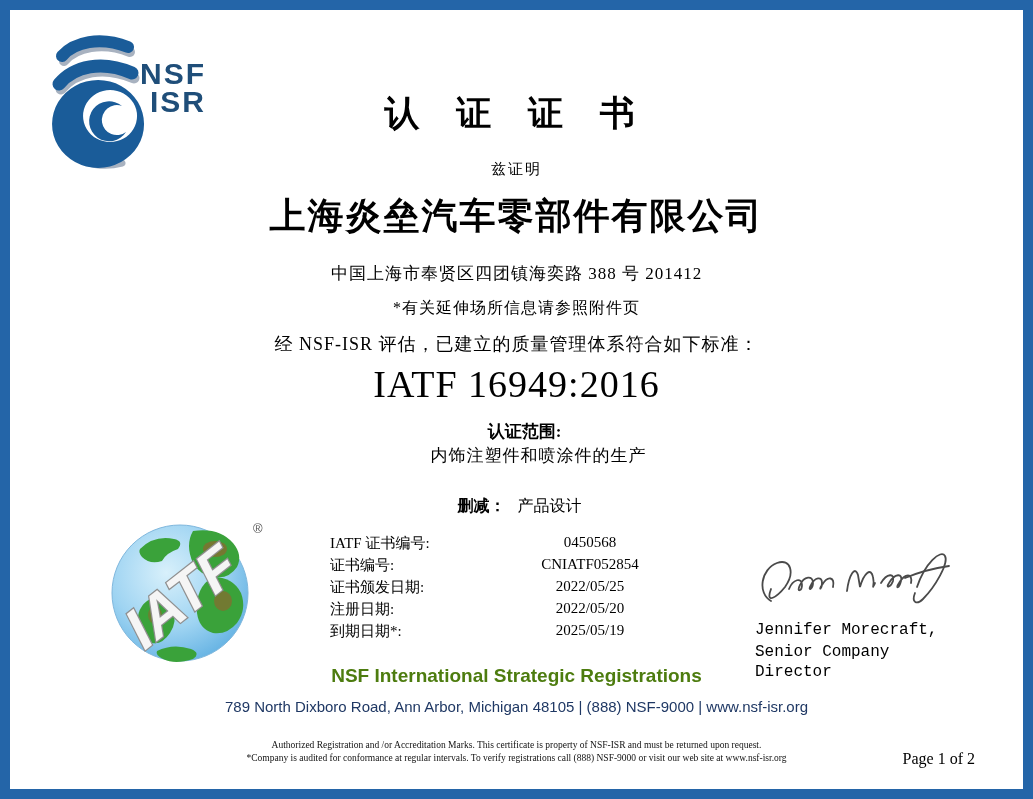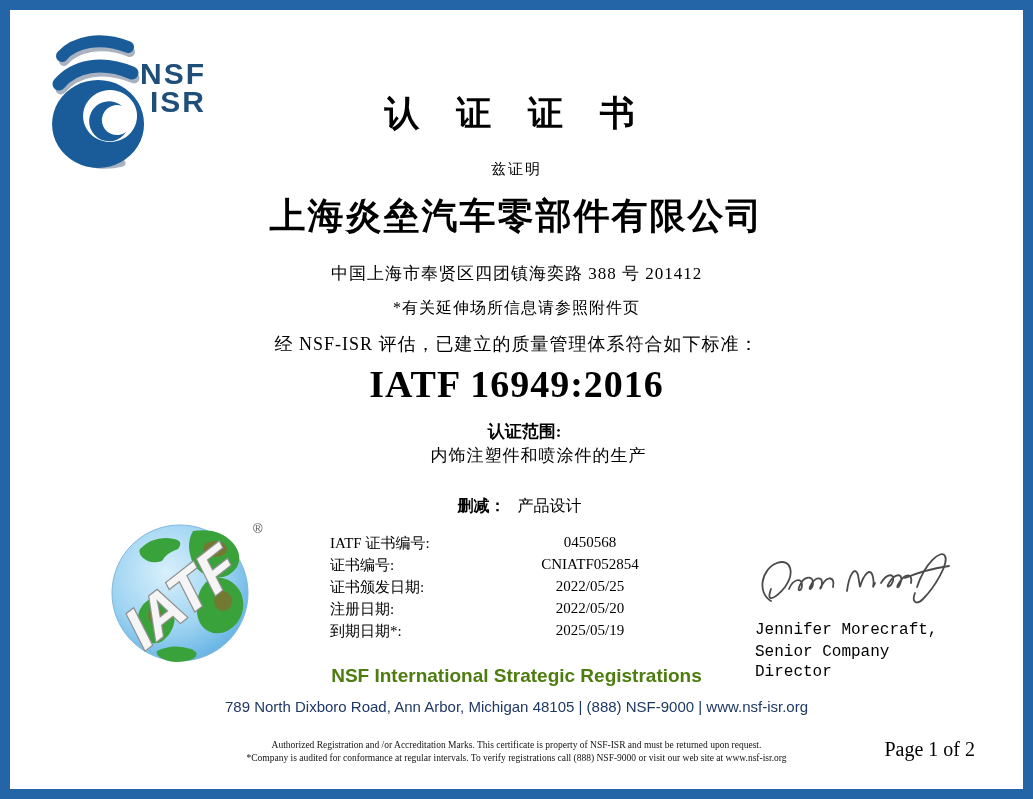--- a/index.html
+++ b/index.html
@@ -15,37 +15,37 @@
   }
   .abs{position:absolute;}
   .center-line{position:absolute;left:0;right:0;text-align:center;white-space:nowrap;}
 
   .title{font-size:35px;letter-spacing:14px;font-weight:600;}
   .certify{font-size:15px;letter-spacing:2px;}
   .company{font-size:36px;font-weight:bold;letter-spacing:2px;}
   .address{font-size:17px;letter-spacing:1px;}
   .ext-note{font-size:16px;letter-spacing:1px;}
   .assessment{font-size:18px;letter-spacing:1px;}
-  .standard{font-size:38px;font-weight:bold;letter-spacing:1px;}
+  .standard{font-size:38px;font-weight:normal;letter-spacing:1px;}
   .scope-label{font-size:17px;font-weight:bold;padding-left:16px;}
   .scope-text{font-size:17px;letter-spacing:1px;padding-left:44px;}
   .exclusion{font-size:16px;}
   .exclusion b{font-weight:bold;}
 
   .details{position:absolute;left:320px;top:524px;display:grid;grid-template-columns:160px 200px;row-gap:3px;font-size:15px;}
   .details .lbl{text-align:left;white-space:nowrap;}
   .details .val{text-align:center;white-space:nowrap;}
 
   .sig-block{position:absolute;left:745px;top:535px;width:220px;font-family:Liberation Mono, monospace;}
   .sig-name{font-size:16px;line-height:1.25;margin-top:2px;}
 
   .footer-org{font-family:"Liberation Sans","DejaVu Sans",sans-serif;font-size:19px;font-weight:bold;color:#4d7c0f;}
   .footer-addr{font-family:"Liberation Sans","DejaVu Sans",sans-serif;font-size:15px;color:#1f3864;}
   .fine-print{font-size:9.5px;line-height:13px;color:#111;}
-  .page-num{font-size:20px;}
+  .page-num{font-size:16px;margin-top:12px;}
 </style>
 </head>
 <body>
 
 <div class="certificate">
 
   <div class="abs" style="left:22px;top:22px;width:180px;height:150px;">
     <svg width="180" height="150" viewBox="0 0 180 150">
 
       <path d="M98,20 C70,9 44,15 32,29" fill="none" stroke="#a8b2c0" stroke-width="10" stroke-linecap="round"></path>

